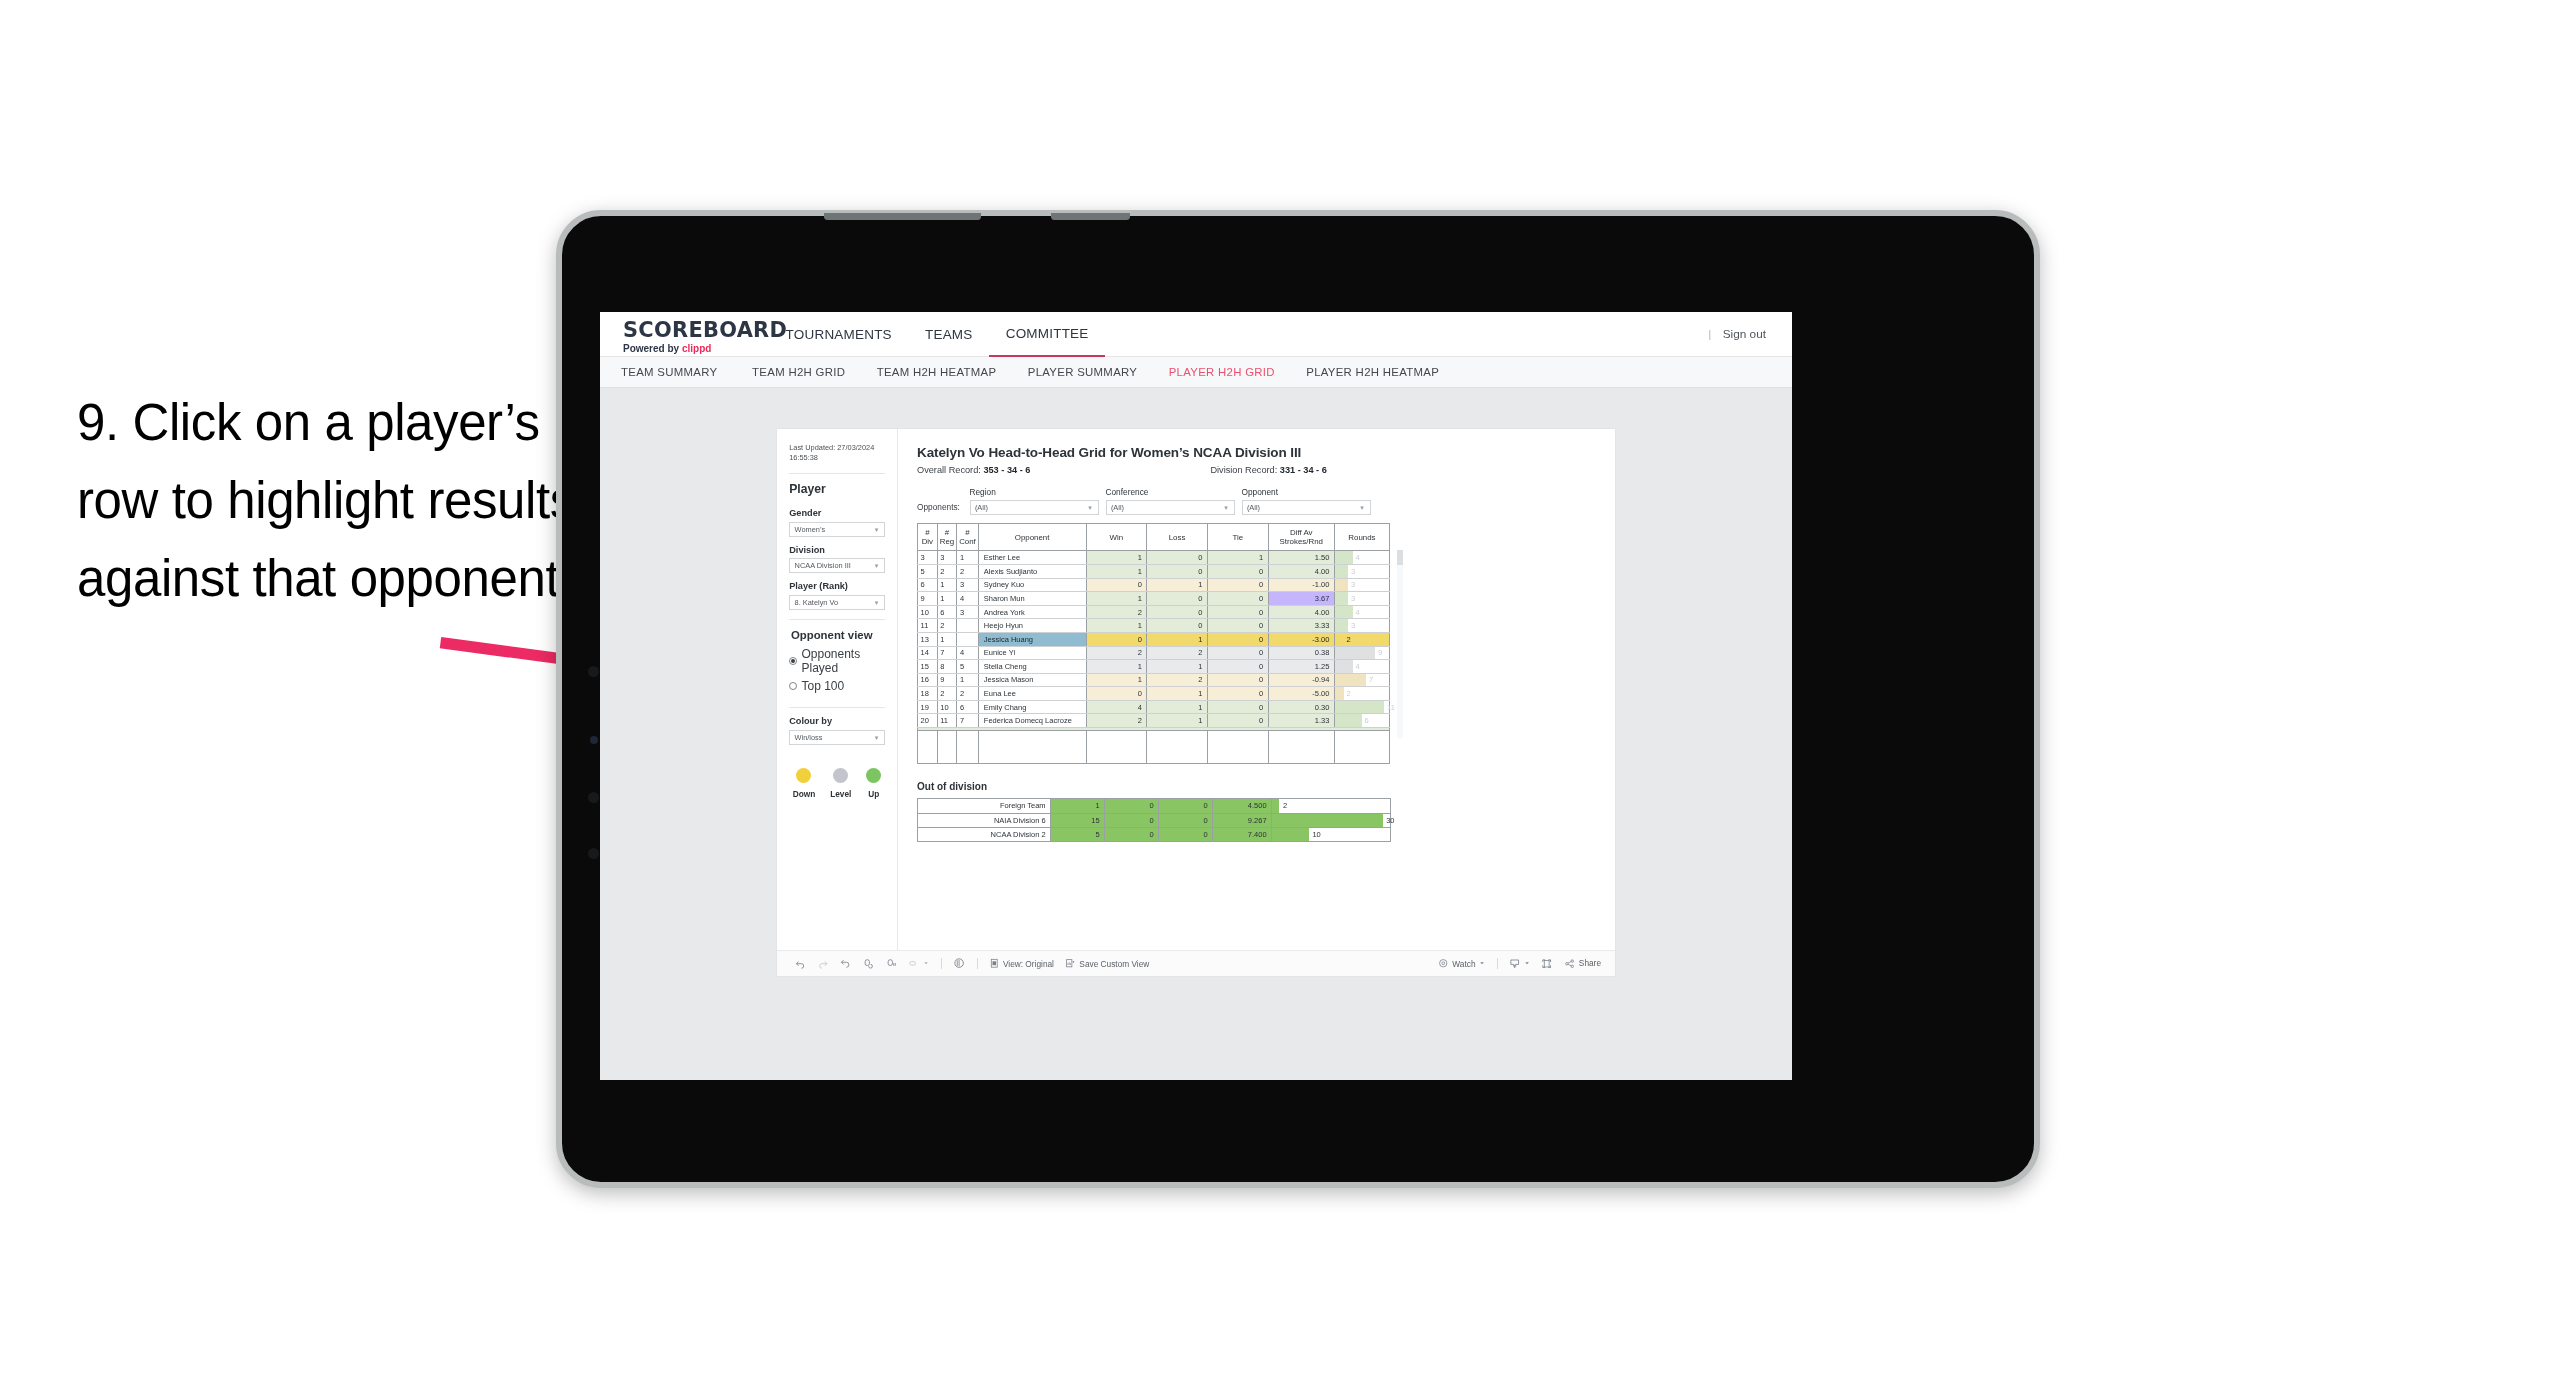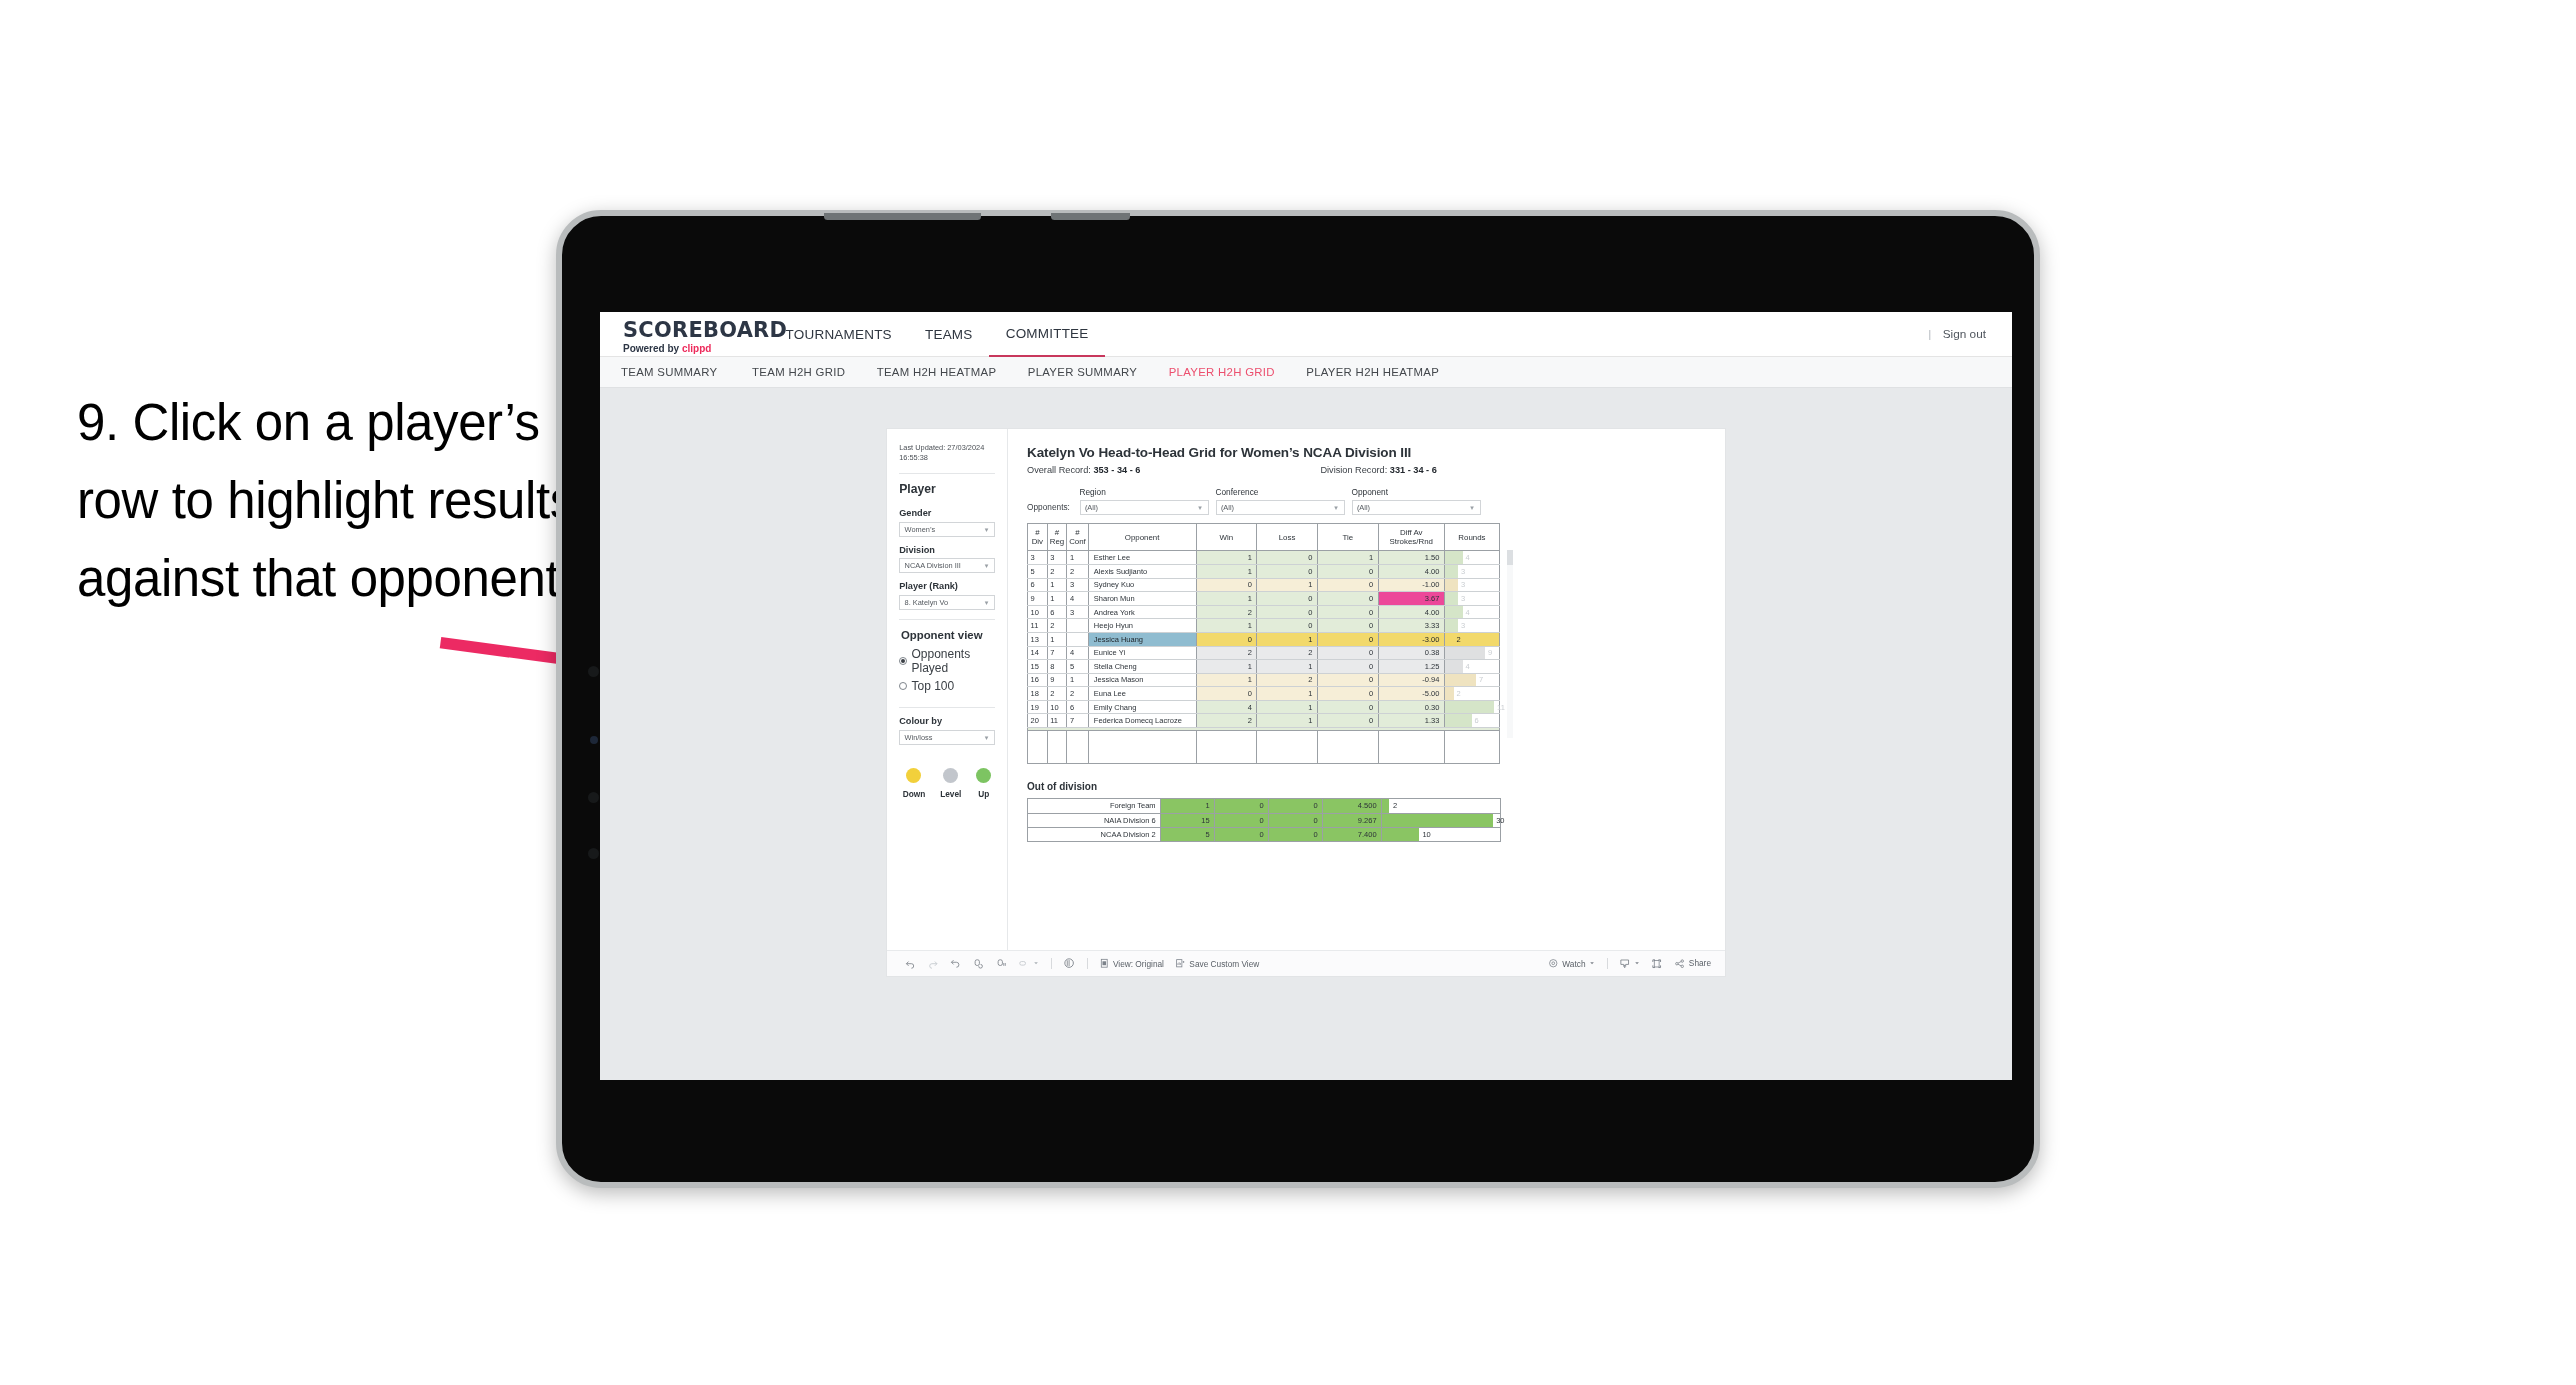--- a/index.html
+++ b/index.html
@@ -33,21 +33,21 @@
   .cam.c1 { left: 26px; top: 450px; }
   .cam.c2 { left: 28px; top: 520px; background:#1d2738; width:7.9px; height:7.9px; }
   .cam.c3 { left: 26px; top: 576px; }
   .cam.c4 { left: 26px; top: 632px; }
   .topnotch { position:absolute; top:-3.5px; left:262px; width:157px; height:7px; background:#6f7476; border-radius:0 0 3.5px 3.5px; }
   .topnotch2 { position:absolute; top:-3.5px; left:489px; width:79px; height:7px; background:#6f7476; border-radius:0 0 3.5px 3.5px; }
 
   
   .screen {
     position: absolute; left: 38px; top: 96px;
-    width: 1412px; height: 768px;
+    width: 1192px; height: 768px;
     background: #e7e9eb; overflow: hidden;
   }
 
   
   .app-header {
     height: 45px; background: #fff; display: flex; align-items: stretch;
     border-bottom: 0.9px solid #e4e4e4; position: relative;
   }
   .brand { padding: 5.2px 0 0 23px; width: 155px; }
   .brand-title {
@@ -394,21 +394,21 @@
                       </td>
                     </tr>
                     <tr>
                       <td class="num">9</td>
                       <td class="num">1</td>
                       <td class="num">4</td>
                       <td class="opp">Sharon Mun</td>
                       <td class="val faded" style="background:#e2ecd9">1</td>
                       <td class="val faded" style="background:#e2ecd9">0</td>
                       <td class="val faded" style="background:#e2ecd9">0</td>
-                      <td class="val faded" style="background:#ec4899">3.67</td>
+                      <td class="val faded" style="background:#c4b5fd">3.67</td>
                       <td class="rnd">
                         <div class="rndbar" style="width: 25%; background: rgb(213, 229, 200);"></div>
                         <div class="rndtxt faded" style="left: calc(25% + 2.6px);">3</div>
                       </td>
                     </tr>
                     <tr>
                       <td class="num">10</td>
                       <td class="num">6</td>
                       <td class="num">3</td>
                       <td class="opp">Andrea York</td>

